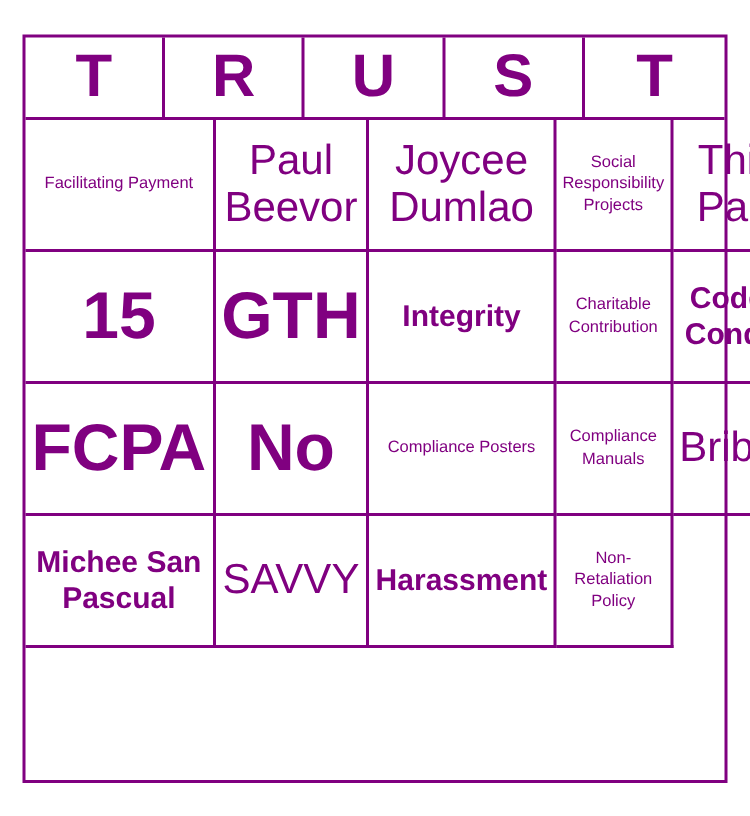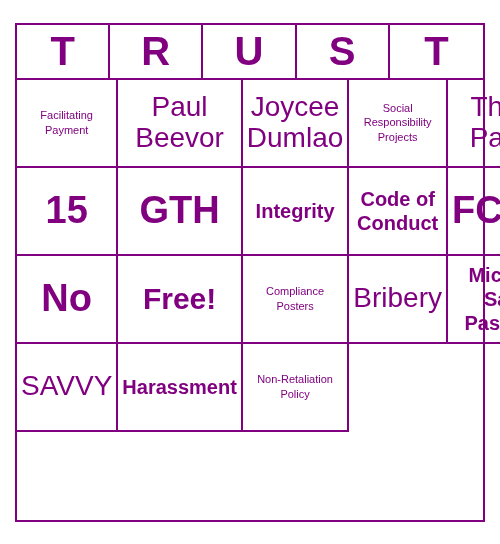--- a/index.html
+++ b/index.html
@@ -63,21 +63,21 @@
       font-size: 28px;
       font-weight: normal;
       line-height: 1.1;
     }
     .cell-text-medium {
       font-size: 20px;
       font-weight: bold;
       line-height: 1.2;
     }
     .cell-text-xlarge {
-      font-size: 38px;
+      font-size: 44px;
       font-weight: bold;
     }
     .cell-text-free {
       font-size: 30px;
       font-weight: bold;
     }
   </style>
 </head>
 <body>
 
@@ -108,33 +108,36 @@
       <div class="cell">
         <span class="cell-text-xlarge">15</span>
       </div>
       <div class="cell">
         <span class="cell-text-xlarge">GTH</span>
       </div>
       <div class="cell">
         <span class="cell-text-medium">Integrity</span>
       </div>
       <div class="cell">
+        <span class="cell-text">Charitable Contribution</span>
+      </div>
+      <div class="cell">
         <span class="cell-text-medium">Code of Conduct</span>
       </div>
       <div class="cell">
         <span class="cell-text-xlarge">FCPA</span>
       </div>
       <div class="cell">
         <span class="cell-text-xlarge">No</span>
       </div>
       <div class="cell">
-        <span class="cell-text-free">Free!</span>
+        <span class="cell-text">Compliance Posters</span>
       </div>
       <div class="cell">
-        <span class="cell-text">Compliance Posters</span>
+        <span class="cell-text">Compliance Manuals</span>
       </div>
       <div class="cell">
         <span class="cell-text-large">Bribery</span>
       </div>
       <div class="cell">
         <span class="cell-text-medium">Michee San Pascual</span>
       </div>
       <div class="cell">
         <span class="cell-text-large">SAVVY</span>
       </div>

